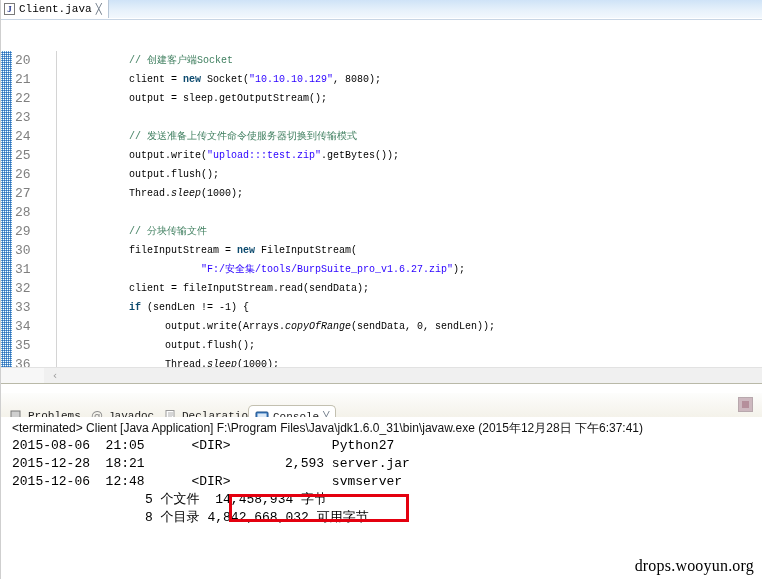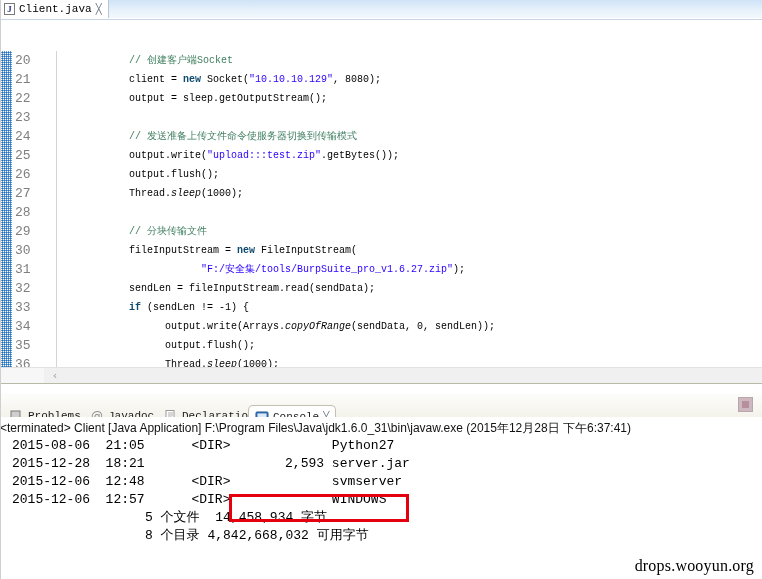--- a/index.html
+++ b/index.html
@@ -207,21 +207,21 @@
   }
 
   .consolebody {
     position: absolute;
     left: 0; top: 24px;
     width: 762px; height: 162px;
     background: #ffffff;
     overflow: hidden;
   }
   .conhdr {
-    padding: 4px 0 2px 0;
+    padding: 4px 0 2px 12px;
     font-family: "Liberation Sans", sans-serif;
     font-size: 12px;
     color: #111;
     white-space: nowrap;
     line-height: 14px;
   }
   .conline {
     height: 18px;
     line-height: 18px;
     white-space: pre;
@@ -294,21 +294,21 @@
       <div class="codeline">            <span>output = sleep.getOutputStream();</span></div>
       <div class="codeline"></div>
       <div class="codeline">            <span class="cmt">// 发送准备上传文件命令使服务器切换到传输模式</span></div>
       <div class="codeline">            <span>output.write(</span><span class="str">"upload:::test.zip"</span><span>.getBytes());</span></div>
       <div class="codeline">            <span>output.flush();</span></div>
       <div class="codeline">            <span>Thread.</span><span class="mth">sleep</span><span>(1000);</span></div>
       <div class="codeline"></div>
       <div class="codeline">            <span class="cmt">// 分块传输文件</span></div>
       <div class="codeline">            <span>fileInputStream = </span><span class="kw">new</span><span> FileInputStream(</span></div>
       <div class="codeline">                        <span class="str">"F:/安全集/tools/BurpSuite_pro_v1.6.27.zip"</span><span>);</span></div>
-      <div class="codeline">            <span>sendLen = fileInputStream.read(sendData);</span></div>
+      <div class="codeline">            <span>client = fileInputStream.read(sendData);</span></div>
       <div class="codeline">            <span class="kw">if</span><span> (sendLen != -1) {</span></div>
       <div class="codeline">                  <span>output.write(Arrays.</span><span class="mth">copyOfRange</span><span>(sendData, 0, sendLen));</span></div>
       <div class="codeline">                  <span>output.flush();</span></div>
       <div class="codeline">                  <span>Thread.</span><span class="mth">sleep</span><span>(1000);</span></div>
     </div>
 </div>
 
 <div class="hscroll">
   <div class="hscroll-gutterpad"></div>
   <div class="hscroll-arrow">‹</div>
@@ -352,21 +352,20 @@
         <span class="icon-close">╳</span>
       </div>
     </div>
 
   <div class="consolebody">
     <div class="conhdr">&lt;terminated&gt; Client [Java Application] F:\Program Files\Java\jdk1.6.0_31\bin\javaw.exe (2015年12月28日 下午6:37:41)</div>
     <div id="conrows">
         <div class="conline">2015-08-06  21:05      &lt;DIR&gt;             Python27</div>
         <div class="conline">2015-12-28  18:21                  2,593 server.jar</div>
         <div class="conline">2015-12-06  12:48      &lt;DIR&gt;             svmserver</div>
-        <div class="conline">2015-12-06  12:57      &lt;DIR&gt;             WINDOWS</div>
       </div>
     <div id="consummary">
         <div class="conline cn">               5 个文件  14,458,934 字节</div>
         <div class="conline cn">               8 个目录 4,842,668,032 可用字节</div>
       </div>
   </div>
 </div>
 
 <div class="redbox" style="border-color: rgb(228, 0, 15);"></div>
 

